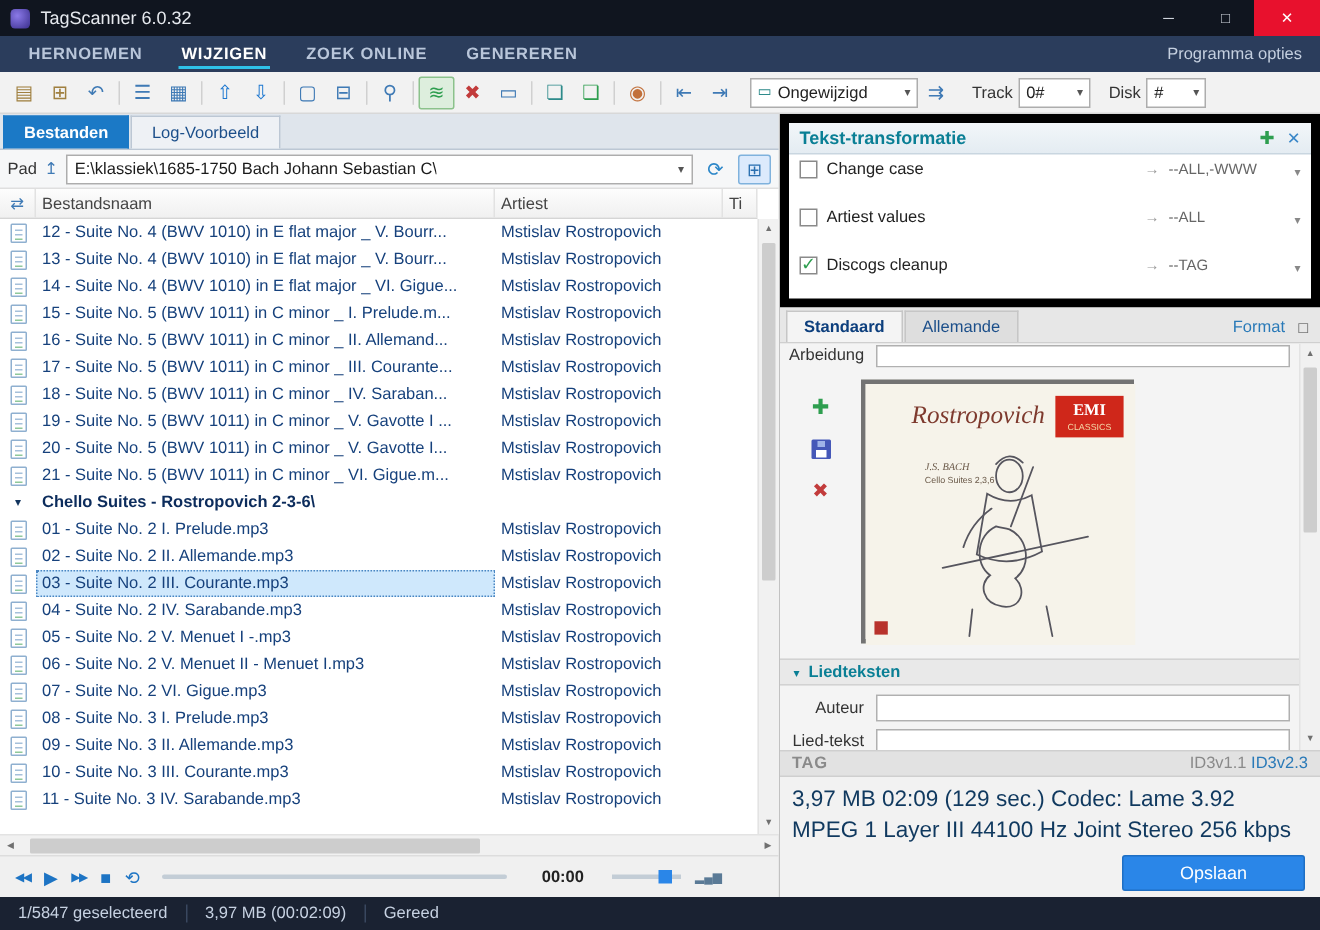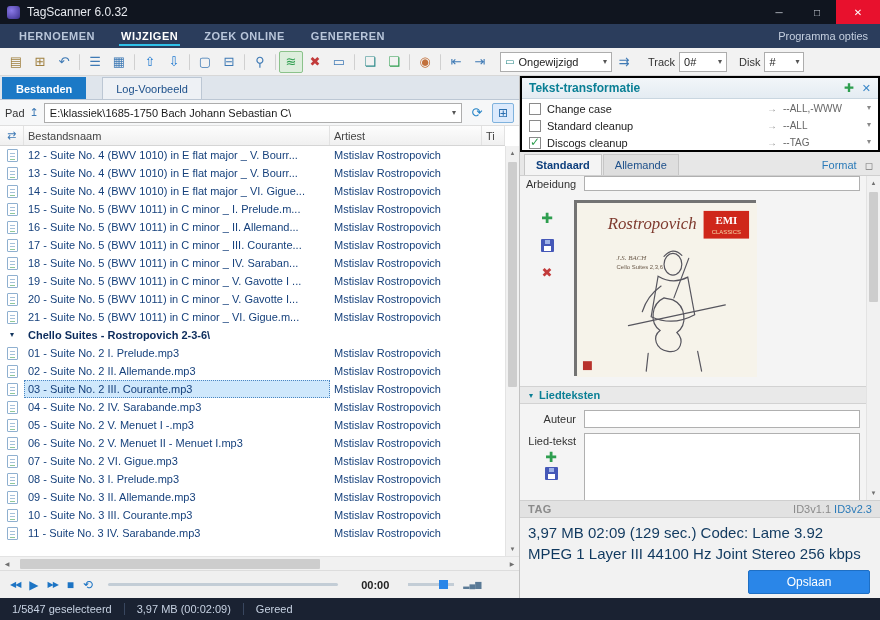--- a/index.html
+++ b/index.html
@@ -37,21 +37,21 @@
   .combo.disk{width:40px}
   .tb-label{font-size:11px;color:#333;margin:0 4px 0 12px}
 
   
   .main{flex:1;display:flex;min-height:0}
   .left-panel{width:520px;flex:none;display:flex;flex-direction:column;background:#fff;border-right:1px solid #c2c2c2;min-height:0}
   .right-panel{flex:1;display:flex;flex-direction:column;background:#f2f2f2;min-height:0}
 
   
   .file-tabs{height:24px;background:#dfe5ec;display:flex;align-items:flex-end;padding-left:2px;border-bottom:1px solid #bcc7d4;flex:none}
-  .ftab{height:22px;padding:0 13px;font-size:11px;display:flex;align-items:center;color:#1c4f8a;background:#eef1f5;border:1px solid #bcc7d4;border-bottom:none;margin-right:16px}
+  .ftab{height:22px;padding:0 13px;font-size:11px;display:flex;align-items:center;color:#1c4f8a;background:#eef1f5;border:1px solid #bcc7d4;border-bottom:none;margin-right:1px}
   .ftab.active{background:#1b79c6;color:#fff;font-weight:bold;border-color:#1b79c6}
 
   
   .path-row{height:26px;display:flex;align-items:center;padding:0 5px;gap:5px;background:#f6f7f8;border-bottom:1px solid #dfdfdf;flex:none}
   .path-label{font-size:11px;color:#333}
   .path-up{color:#3f7ab5;font-size:11px}
   .path-combo{flex:1;height:20px;background:#fff;border:1px solid #adadad;display:flex;align-items:center;padding:0 5px;font-size:11px;color:#1a1a1a;overflow:hidden}
   .path-combo .path-text{white-space:nowrap;overflow:hidden}
   .path-combo .chev{margin-left:auto;font-size:8px;color:#555;padding-left:4px}
   .refresh{color:#2a86c8;font-size:13px;width:20px;text-align:center}
@@ -92,47 +92,47 @@
   .player{height:28px;display:flex;align-items:center;gap:9px;padding:0 10px;background:#f0f0f0;border-top:1px solid #ddd;flex:none}
   .pbtn{color:#1d74c4;font-size:12px}
   .pbtn.sm{font-size:8px;letter-spacing:-1px}
   .ptrack{width:230px;height:3px;background:#c3cdd6;border-radius:2px;margin-left:6px}
   .ptime{font-size:11px;font-weight:bold;color:#222;margin-left:14px}
   .vol-track{width:46px;height:3px;background:#c3cdd6;position:relative;margin-left:10px}
   .vol-thumb{position:absolute;right:6px;top:-3px;width:9px;height:9px;background:#2a86e8}
   .eqbars{font-size:8px;color:#5a7a96;letter-spacing:0}
 
   
-  .tt-box{border:2px solid #000000;background:#fff;flex:none;margin:0}
+  .tt-box{border:6px solid #000000;background:#fff;flex:none;margin:0}
   .tt-header{height:21px;background:linear-gradient(#f2f6f9,#e4ecf2);border-bottom:1px solid #c9d6e0;display:flex;align-items:center;padding:0 7px;gap:8px}
   .tt-title{color:#0a7f95;font-weight:bold;font-size:12px;margin-right:auto}
   .plus-icon{color:#2e9e4f;font-size:12px;font-weight:bold}
   .plus-icon.big{font-size:14px}
   .close-icon{color:#3a87c8;font-size:11px;font-weight:bold}
-  .tcheck-row{height:17px;display:flex;align-items:flex-start;padding:4px 7px;gap:6px;font-size:11px;color:#222}
+  .tcheck-row{height:17px;display:flex;align-items:flex-end;padding:16px 7px;gap:6px;font-size:11px;color:#222}
   .checkbox{width:12px;height:12px;border:1px solid #8a8a8a;background:#fff;position:relative;flex:none}
   .tcheck-row.checked .checkbox::after{content:"✓";color:#2e9e4f;font-size:12px;font-weight:bold;position:absolute;top:-3px;left:0}
   .tlabel{overflow:hidden;white-space:nowrap}
   .t-arrow{margin-left:auto;color:#999;font-size:10px}
   .t-value{color:#666;font-size:10px;width:78px;white-space:nowrap;overflow:hidden}
   .t-chev{color:#888;font-size:8px}
 
   
   .tag-tabs{height:24px;display:flex;align-items:flex-end;background:#e7e7e7;border-bottom:1px solid #cfcfcf;padding:0 4px;flex:none}
   .gtabs{display:flex;gap:1px}
   .gtab{height:21px;padding:0 11px;font-size:11px;color:#1c4f8a;display:flex;align-items:center;background:#dedede;border:1px solid #c6c6c6;border-bottom:none}
   .gtab.active{background:#f4f4f4;font-weight:bold;color:#0d3f7d}
   .format-link{margin-left:auto;color:#2a7ab8;font-size:11px;padding:0 8px 4px 0}
   .panel-icon{color:#777;font-size:10px;padding:0 3px 4px 0}
 
   
   .form{flex:1;position:relative;background:#f4f4f4;min-height:0;overflow:hidden}
   .form-inner{position:absolute;top:0;left:0;right:14px;bottom:0;overflow:hidden}
   .flabel{width:50px;text-align:right;font-size:11px;color:#333;flex:none}
-  .field-top{display:flex;gap:8px;padding:0 6px;align-items:flex-start;height:16px;overflow:hidden}
+  .field-top{display:flex;gap:8px;padding:0 6px;align-items:center;height:16px;overflow:hidden}
   .field-top .flabel{line-height:16px}
   .finput{flex:1;height:15px;border:1px solid #b0b0b0;background:#fff;font-size:11px;padding:0 3px;min-width:0}
   .finput.tall{height:18px}
   .art-row{display:flex;padding-top:8px}
   .art-icons{width:54px;flex:none;display:flex;flex-direction:column;align-items:center;gap:13px;padding-top:10px}
   .floppy{width:13px;height:13px;background:#4558b8;position:relative;border-radius:1px}
   .floppy::before{content:"";position:absolute;left:3px;right:3px;bottom:1px;height:5px;background:#fff}
   .floppy::after{content:"";position:absolute;left:4px;right:4px;top:1px;height:4px;background:#9fb3e8}
   .del-icon{color:#c23b3b;font-size:13px;font-weight:bold}
   .art-box{width:182px;height:176px;flex:none;border:3px solid #737373;background:#f6f3ea}
@@ -573,21 +573,21 @@
 
         <div class="tcheck-row">
             <span class="checkbox"></span>
             <span class="tlabel">Change case</span>
             <span class="t-arrow">→</span>
             <span class="t-value">--ALL,-WWW</span>
             <span class="t-chev">▾</span>
           </div>
             <div class="tcheck-row">
             <span class="checkbox"></span>
-            <span class="tlabel">Standard cleanup</span>
+            <span class="tlabel">Artiest values</span>
             <span class="t-arrow">→</span>
             <span class="t-value">--ALL</span>
             <span class="t-chev">▾</span>
           </div>
             <div class="tcheck-row checked">
             <span class="checkbox"></span>
             <span class="tlabel">Discogs cleanup</span>
             <span class="t-arrow">→</span>
             <span class="t-value">--TAG</span>
             <span class="t-chev">▾</span>

